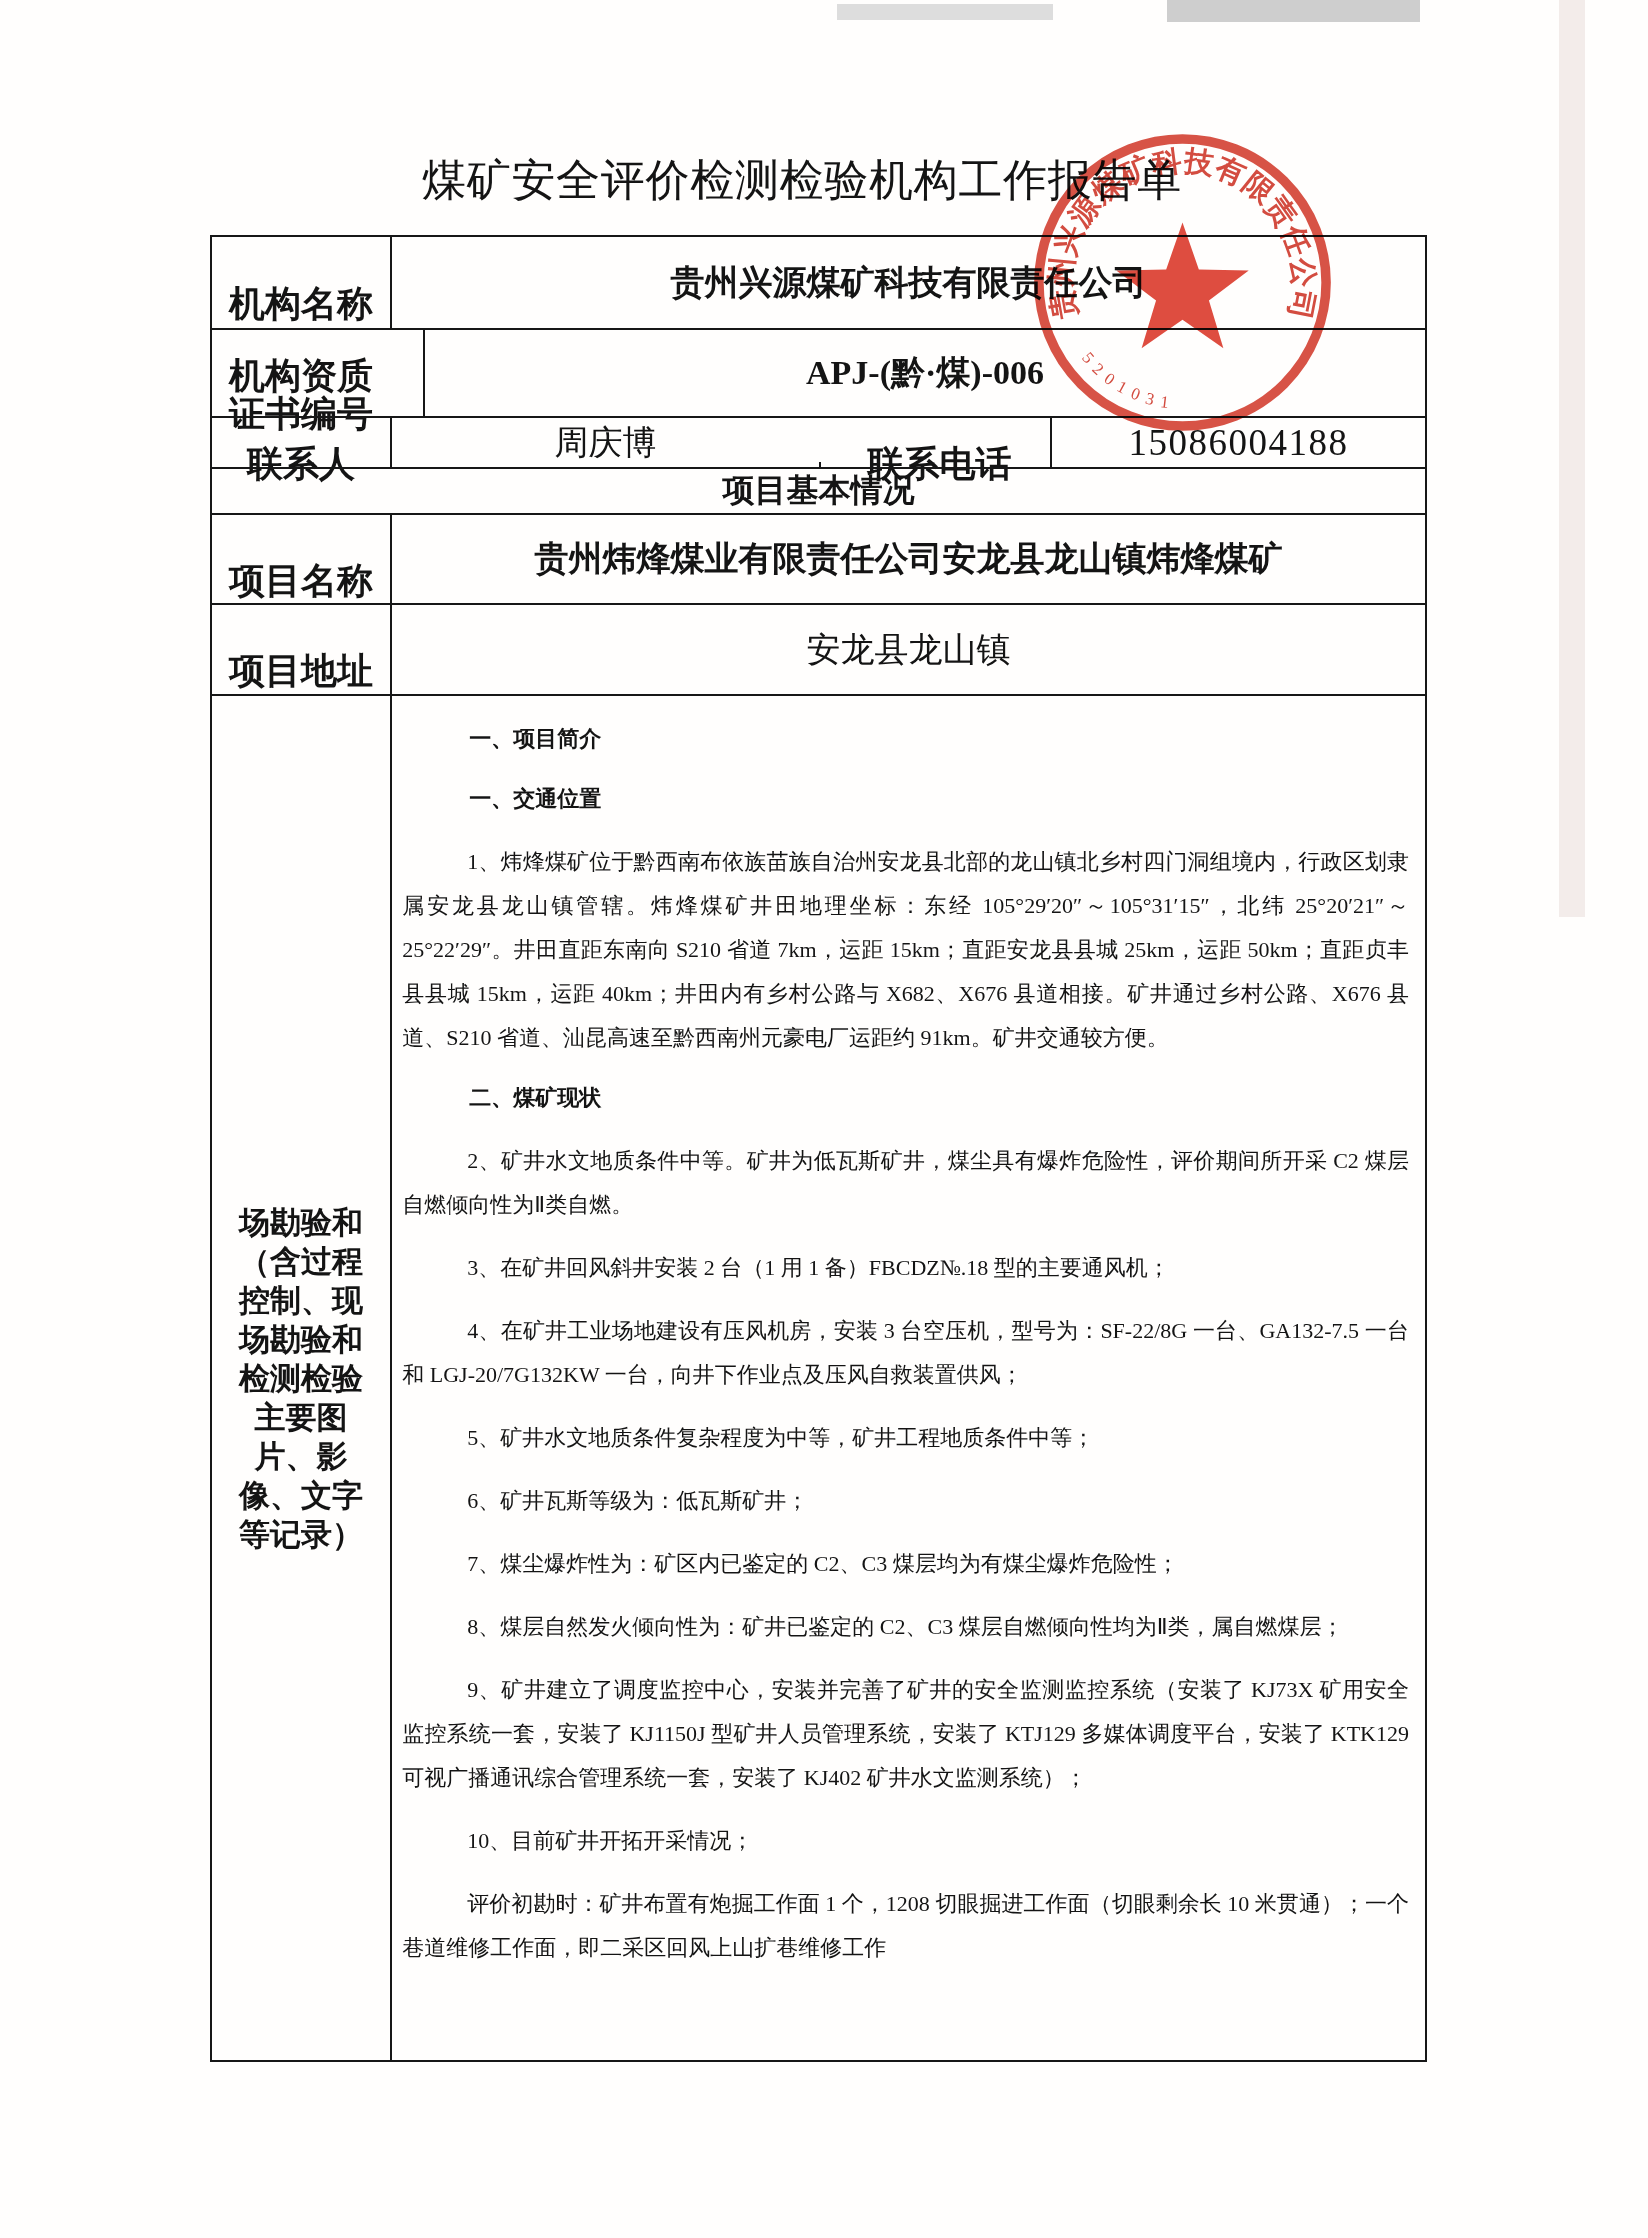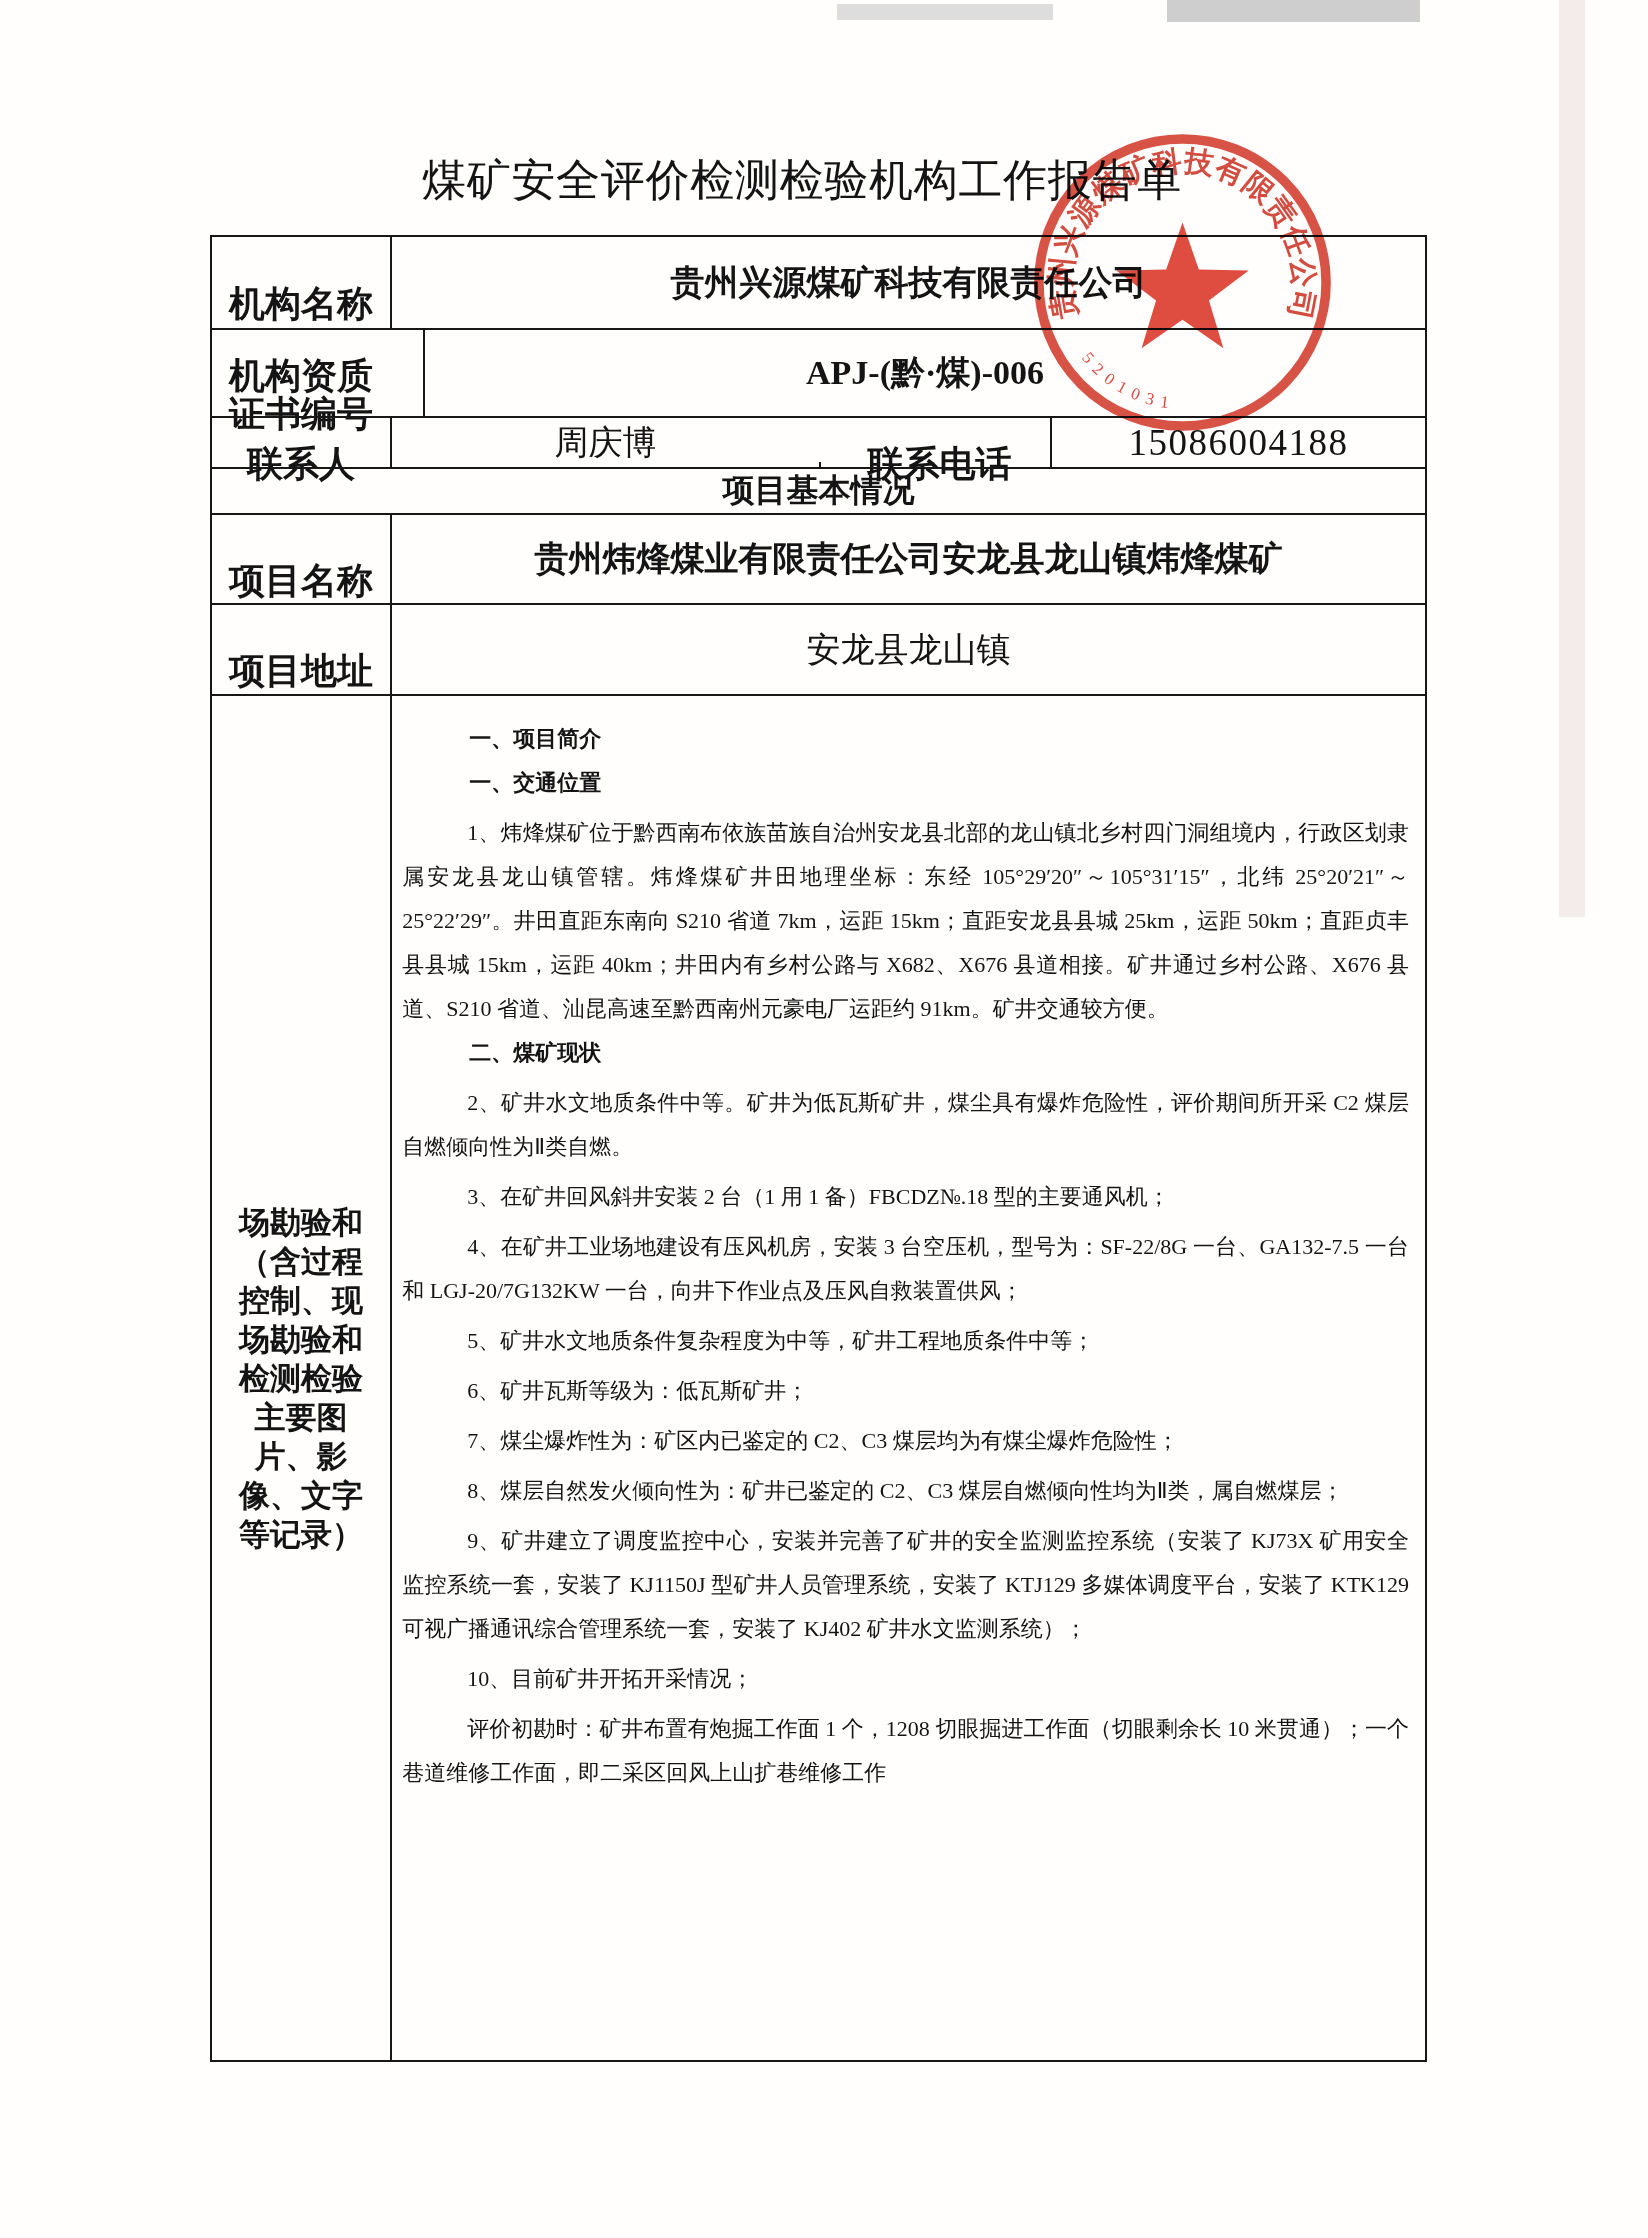--- a/index.html
+++ b/index.html
@@ -46,22 +46,22 @@
   .header-cell{flex:1;font-weight:bold;font-size:32px;border-left:none;}
 
   .vlabel{
     font-weight:bold;font-size:31px;line-height:39px;
     flex-direction:column;text-align:center;
   }
   .content{
     flex:1;display:block;padding:19px 16px 4.4px 10.3px;
     font-size:22px;line-height:44px;text-align:justify;overflow:hidden;
   }
-  .blk{text-indent:65px;margin-top:6px;}
-  .blk.head{font-weight:bold;margin-top:0;text-indent:67px;}
+  .blk{text-indent:65px;margin-top:19px;}
+  .blk.head{font-weight:bold;margin-top:16px;text-indent:67px;}
   .blk:first-child{margin-top:1.5px;}
 
   #stamp{
     position:absolute;left:1025px;top:125px;width:315px;height:315px;
     mix-blend-mode:multiply;opacity:.88;
   }
   #stamp .ink{fill:none;stroke:#d23b2c;}
   #stamp text{fill:#cd3325;}
 </style>
 </head>

